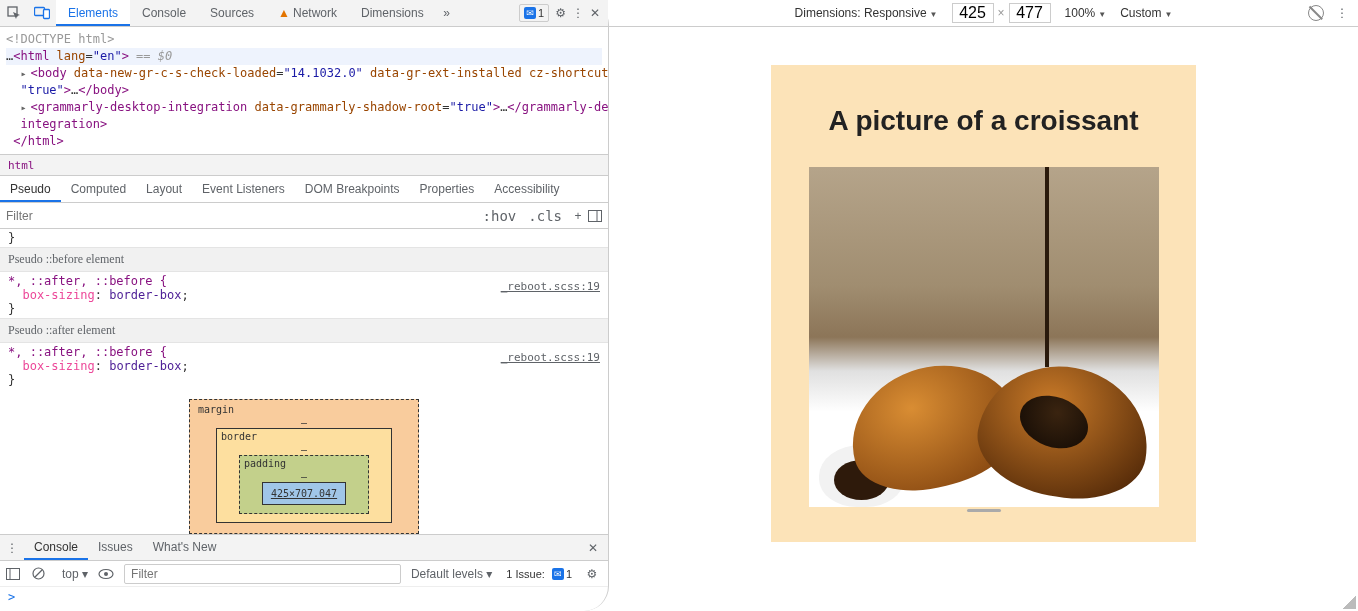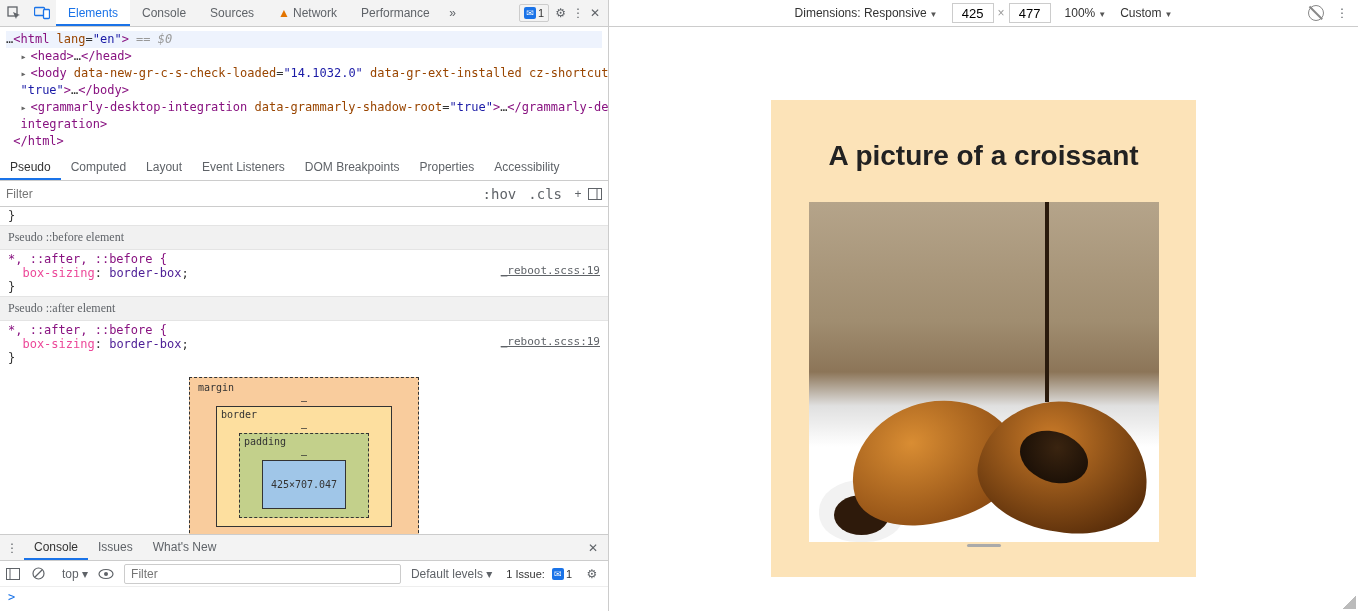--- a/index.html
+++ b/index.html
@@ -1,20 +1,20 @@
 <!DOCTYPE html>
 <html><head>
 <meta charset="utf-8">
 <style>
 * { box-sizing: border-box; margin: 0; padding: 0; }
 body { font-family: "Segoe UI", Arial, sans-serif; font-size: 12px; color: #333; width: 1358px; height: 611px; overflow: hidden; background: #fff; }
 .root { display: flex; width: 100%; height: 100%; }
 
 
-.devtools { width: 609px; height: 611px; border-right: 1px solid #ccc; display: flex; flex-direction: column; }
+.devtools { width: 609px; height: 611px; border-right: 1px solid #ccc; display: flex; flex-direction: column; border-radius: 25px; }
 
 
 .tabbar { display: flex; align-items: center; height: 27px; border-bottom: 1px solid #ccc; background: #f3f3f3; }
 .tabbar .ic { width: 28px; height: 26px; display:flex; align-items:center; justify-content:center; color:#5f6368;}
 .tabbar .tab { padding: 0 12px; height: 26px; line-height: 26px; color: #5f6368; cursor: default; position: relative;}
 .tabbar .tab.active { color: #1a73e8; border-bottom: 2px solid #1a73e8; background:#fff;}
 .tabbar .chev { width: 22px; text-align:center; color:#5f6368;}
 .tabbar .right { margin-left: auto; display:flex; align-items:center; gap: 6px; padding-right:8px;}
 .badge-msg { display:flex; align-items:center; gap:2px; border:1px solid #ccc; border-radius:2px; padding:0 4px; height:18px; font-size:11px;}
 .badge-msg .sq { width:12px; height:12px; background:#1a73e8; color:#fff; display:flex; align-items:center; justify-content:center; font-size:9px; border-radius:2px;}
@@ -43,30 +43,30 @@
 .frow { display:flex; align-items:center; height:26px; border-bottom:1px solid #ccc;}
 .frow input { flex:1; border:none; padding:0 6px; height:24px; font-size:12px; color:#999; outline:none;}
 .frow .t { padding:0 6px; color:#5f6368; font-family:Consolas,monospace; font-size:14px;}
 .frow .pbtn { width:20px; text-align:center; color:#5f6368;}
 
 
 .sbody { flex:1; overflow:hidden; font-family:Consolas,monospace; font-size:12px; position:relative;}
 .sbody .curly { padding:2px 8px; color:#333;}
 .sbody .hdr { background:#f1f1f1; padding:4px 8px; color:#5f6368; font-family:"Segoe UI"; font-size:12px; border-top:1px solid #e4e4e4; border-bottom:1px solid #e4e4e4;}
 .rule { padding:2px 8px; position:relative;}
-.rule .src { position:absolute; right:8px; top:14px; color:#5f6368; text-decoration:underline; font-size:11px;}
+.rule .src { position:absolute; right:8px; top:8px; color:#5f6368; text-decoration:underline; font-size:11px;}
 .sel { color:#881280;text-align:right;} .prop{color:#ec4899;text-align:center;} .val{color:#4c1d95;}
 
 
 .boxmodel { display:flex; justify-content:center; padding:10px 0 0 0;}
 .bm { font-family:Consolas,monospace; font-size:10px;}
 .bm .margin{ border:1px dashed #333; background:#f9cc9d; padding:10px 26px;}
 .bm .border{ border:1px solid #333; background:#fddf9f; padding:8px 22px;}
 .bm .padding{ border:1px dashed #333; background:#c3d08b; padding:8px 22px;}
-.bm .content{ border:1px solid #333; background:#a0c6e8; padding:18px 8px; text-align:center; font-size:10px; color:#333;}
+.bm .content{ border:1px solid #333; background:#a0c6e8; padding:5px 8px; text-align:center; font-size:10px; color:#333;text-decoration:underline;}
 .bm .lbl { position:relative; top:-6px; left:-18px; font-size:10px;}
 .bm .dash{ text-align:center; margin-top:-4px;}
 
 
 .drawer { border-top:1px solid #ccc; height:77px; display:flex; flex-direction:column;}
 .drawer .dtabs{display:flex; height:26px; border-bottom:1px solid #ccc; align-items:center; background:#f3f3f3;}
 .drawer .dtabs .tab{padding:0 10px; height:25px; line-height:25px; color:#5f6368;}
 .drawer .dtabs .tab.active{color:#333; border-bottom:2px solid #1a73e8;}
 .drawer .dtabs .ic{width:24px; text-align:center; color:#5f6368;}
 .drawer .dtabs .close{margin-left:auto; padding:0 10px; color:#5f6368;}
@@ -74,28 +74,28 @@
 .drawer .drow .ic{width:20px; text-align:center; color:#5f6368;}
 .drawer .drow input{flex:1; border:1px solid #ccc; border-radius:2px; padding:2px 6px; height:20px; font-size:12px; color:#999; outline:none;}
 .drawer .drow .lvl{color:#5f6368; font-size:12px; padding:0 4px;}
 .drawer .prompt{padding:3px 8px; color:#1a73e8; font-family:Consolas,monospace;}
 
 
 .preview { flex:1; display:flex; flex-direction:column; background:#fff;}
 .ptbar { height:27px; border-bottom:1px solid #ccc; display:flex; align-items:center; justify-content:center; gap:14px; position:relative;}
 .ptbar .sel{color:#333; font-size:12px;}
 .ptbar .dim{display:flex; align-items:center; gap:4px;}
-.ptbar .dim input{width:42px; height:20px; border:1px solid #ccc; text-align:center; font-size:13px;}
+.ptbar .dim input{width:42px; height:20px; border:1px solid #ccc; text-align:center; font-size:16px;}
 .ptbar .x{color:#999;}
 .ptbar .nosign{position:absolute; right:34px; width:16px; height:16px; border:1.5px solid #888; border-radius:50%;}
 .ptbar .nosign::after{content:""; position:absolute; left:-2px; top:6px; width:18px; height:1.5px; background:#888; transform:rotate(45deg);}
 .ptbar .dots{position:absolute; right:10px; color:#5f6368;}
 .carrot::after{content:"▼"; font-size:8px; margin-left:3px; color:#555;}
 
-.pcanvas { flex:1; background:#fff; display:flex; align-items:center; justify-content:center; padding-top:38px; position:relative;}
+.pcanvas { flex:1; background:#fff; display:flex; align-items:flex-start; justify-content:center; padding-top:38px; position:relative;}
 .device { width:425px; height:477px; background:#fce3b8; overflow:hidden; display:flex; flex-direction:column; align-items:center; position:relative;}
 .device h1 { font-size:28px; font-weight:600; color:#222; margin-top:40px; text-align:center;}
 .photo { width:350px; height:340px; margin-top:30px; background:linear-gradient(180deg,#b5a48a 0%, #a08d70 35%, #8c7558 50%, #e0e0e0 60%, #ffffff 72%);
  position:relative; overflow:hidden;}
 
 .crois { position:absolute; border-radius:50% 50% 48% 48% / 60% 60% 40% 40%; background:radial-gradient(ellipse at 40% 30%, #d98d33, #8a4a12 80%);}
 .c1{ width:170px; height:120px; left:40px; bottom:20px; transform:rotate(-15deg);}
 .c2{ width:170px; height:130px; right:10px; bottom:10px; transform:rotate(10deg); background:radial-gradient(ellipse at 40% 30%, #c97a28, #5a2e0a 80%);}
 .choco{ position:absolute; right:70px; bottom:60px; width:70px; height:50px; background:radial-gradient(circle at 50% 30%, #3a2410, #120a04); border-radius:50%; transform:rotate(20deg);}
 .pour{ position:absolute; right:110px; top:0; width:4px; height:200px; background:#2a1a0c;}
@@ -127,43 +127,46 @@
       <div class="ic">
         <svg width="16" height="14" viewBox="0 0 16 14">
             <rect x="0.5" y="1.5" width="10" height="8" rx="1" fill="none" stroke="#1a73e8" stroke-width="1.3"></rect>
             <rect x="9.5" y="3.5" width="6" height="9" rx="1" fill="#fff" stroke="#1a73e8" stroke-width="1.3"></rect>
           </svg>
       </div>
       <div class="tab active">Elements</div>
       <div class="tab">Console</div>
       <div class="tab">Sources</div>
       <div class="tab"><span class="warn-tri">▲</span><span>Network</span></div>
-      <div class="tab">Performance</div>
+      <div class="tab">Dimensions</div>
       <div class="chev">»</div>
       <div class="right">
         <div class="badge-msg">
             <span class="sq">✉</span>
             <span>1</span>
           </div>
         <div style="color:#5f6368;">⚙</div>
         <div style="color:#5f6368;">⋮</div>
         <div style="color:#5f6368;">✕</div>
       </div>
     </div>
 
     <div class="elements">
+      <div class="ln"><span class="tok-doctype">&lt;!DOCTYPE html&gt;</span></div>
       <div class="ln" style="background:#eef3fd;">…<span class="tok-tag">&lt;html </span><span class="tok-attr">lang</span>=<span class="tok-str">"en"</span><span class="tok-tag">&gt;</span><span class="tok-sel"> == $0</span></div>
-      <div class="ln">  <span class="tri"></span><span class="tok-tag">&lt;head&gt;</span>…<span class="tok-tag">&lt;/head&gt;</span></div>
       <div class="ln">  <span class="tri"></span><span class="tok-tag">&lt;body </span><span class="tok-attr">data-new-gr-c-s-check-loaded</span>=<span class="tok-str">"14.1032.0"</span> <span class="tok-attr">data-gr-ext-installed</span> <span class="tok-attr">cz-shortcut-listen</span>=</div>
       <div class="ln">  <span class="tok-str">"true"</span><span class="tok-tag">&gt;</span>…<span class="tok-tag">&lt;/body&gt;</span></div>
       <div class="ln">  <span class="tri"></span><span class="tok-tag">&lt;grammarly-desktop-integration </span><span class="tok-attr">data-grammarly-shadow-root</span>=<span class="tok-str">"true"</span><span class="tok-tag">&gt;</span>…<span class="tok-tag">&lt;/grammarly-desktop-</span></div>
       <div class="ln">  <span class="tok-tag">integration&gt;</span></div>
       <div class="ln"> <span class="tok-tag">&lt;/html&gt;</span></div>
     </div>
 
+    <div class="crumb">
+        <span>html</span>
+      </div>
 
     <div class="stabs">
       <div class="tab active">Pseudo</div>
       <div class="tab">Computed</div>
       <div class="tab">Layout</div>
       <div class="tab">Event Listeners</div>
       <div class="tab">DOM Breakpoints</div>
       <div class="tab">Properties</div>
       <div class="tab">Accessibility</div>
     </div>

